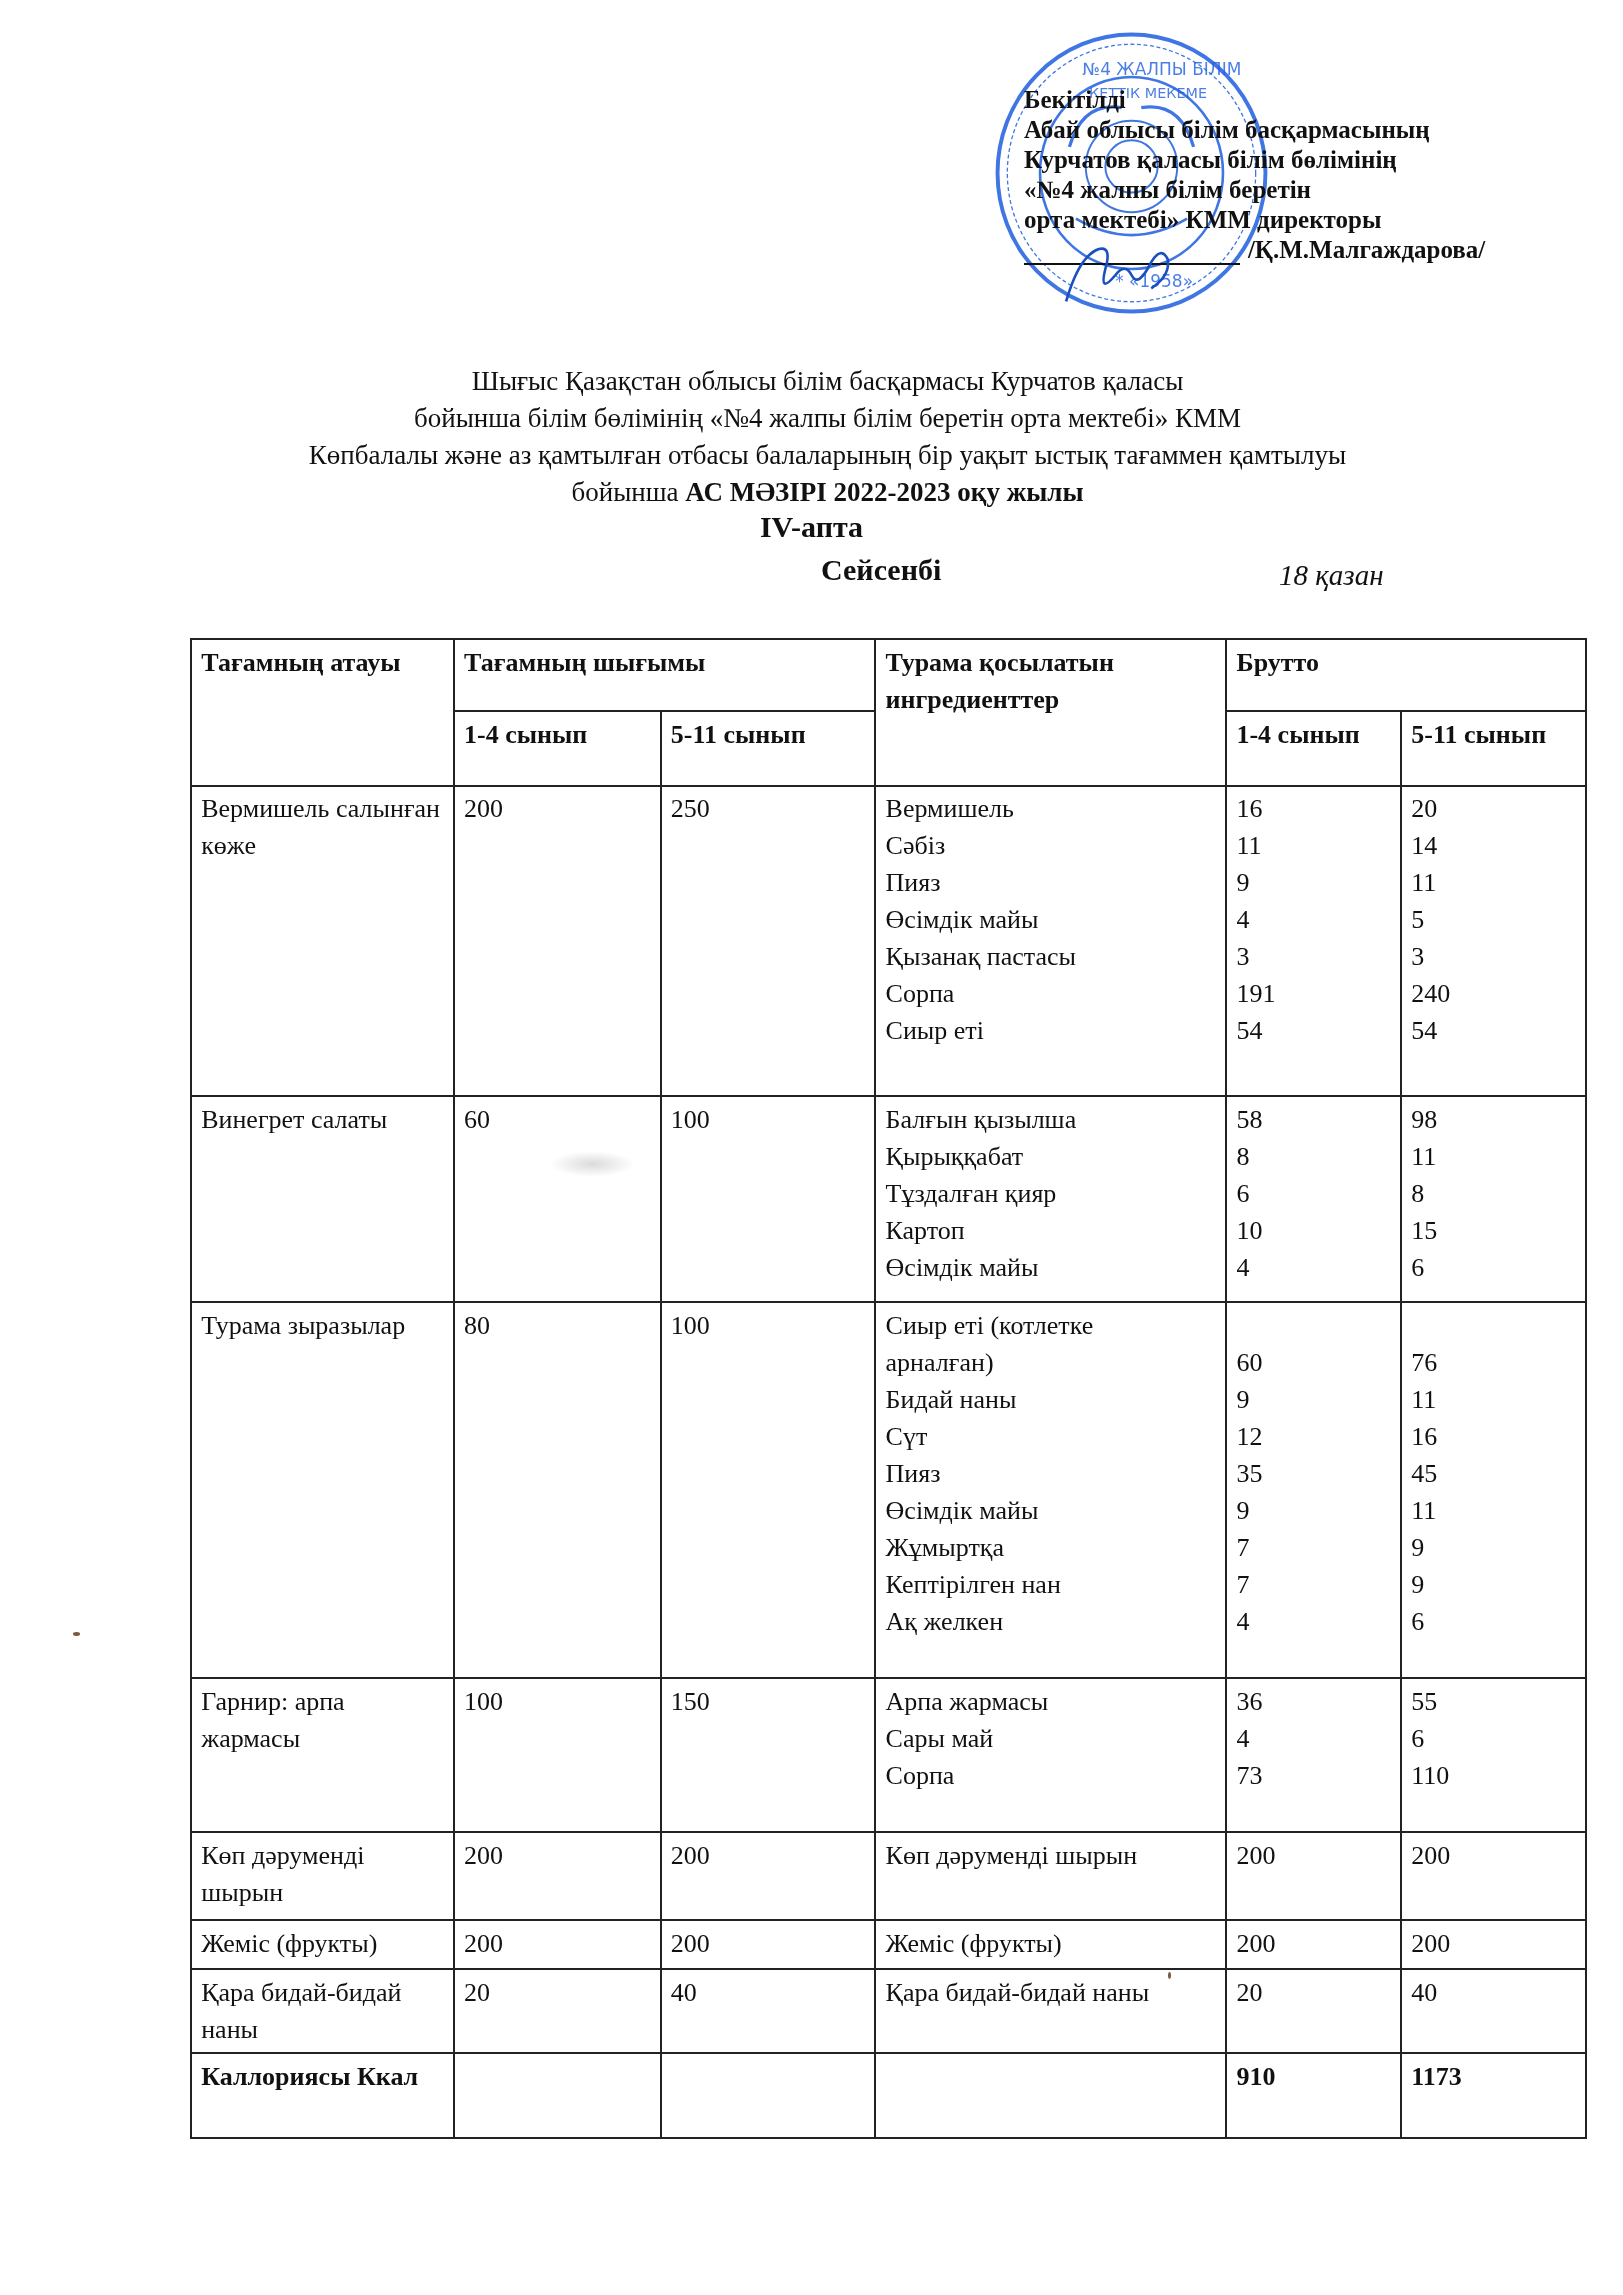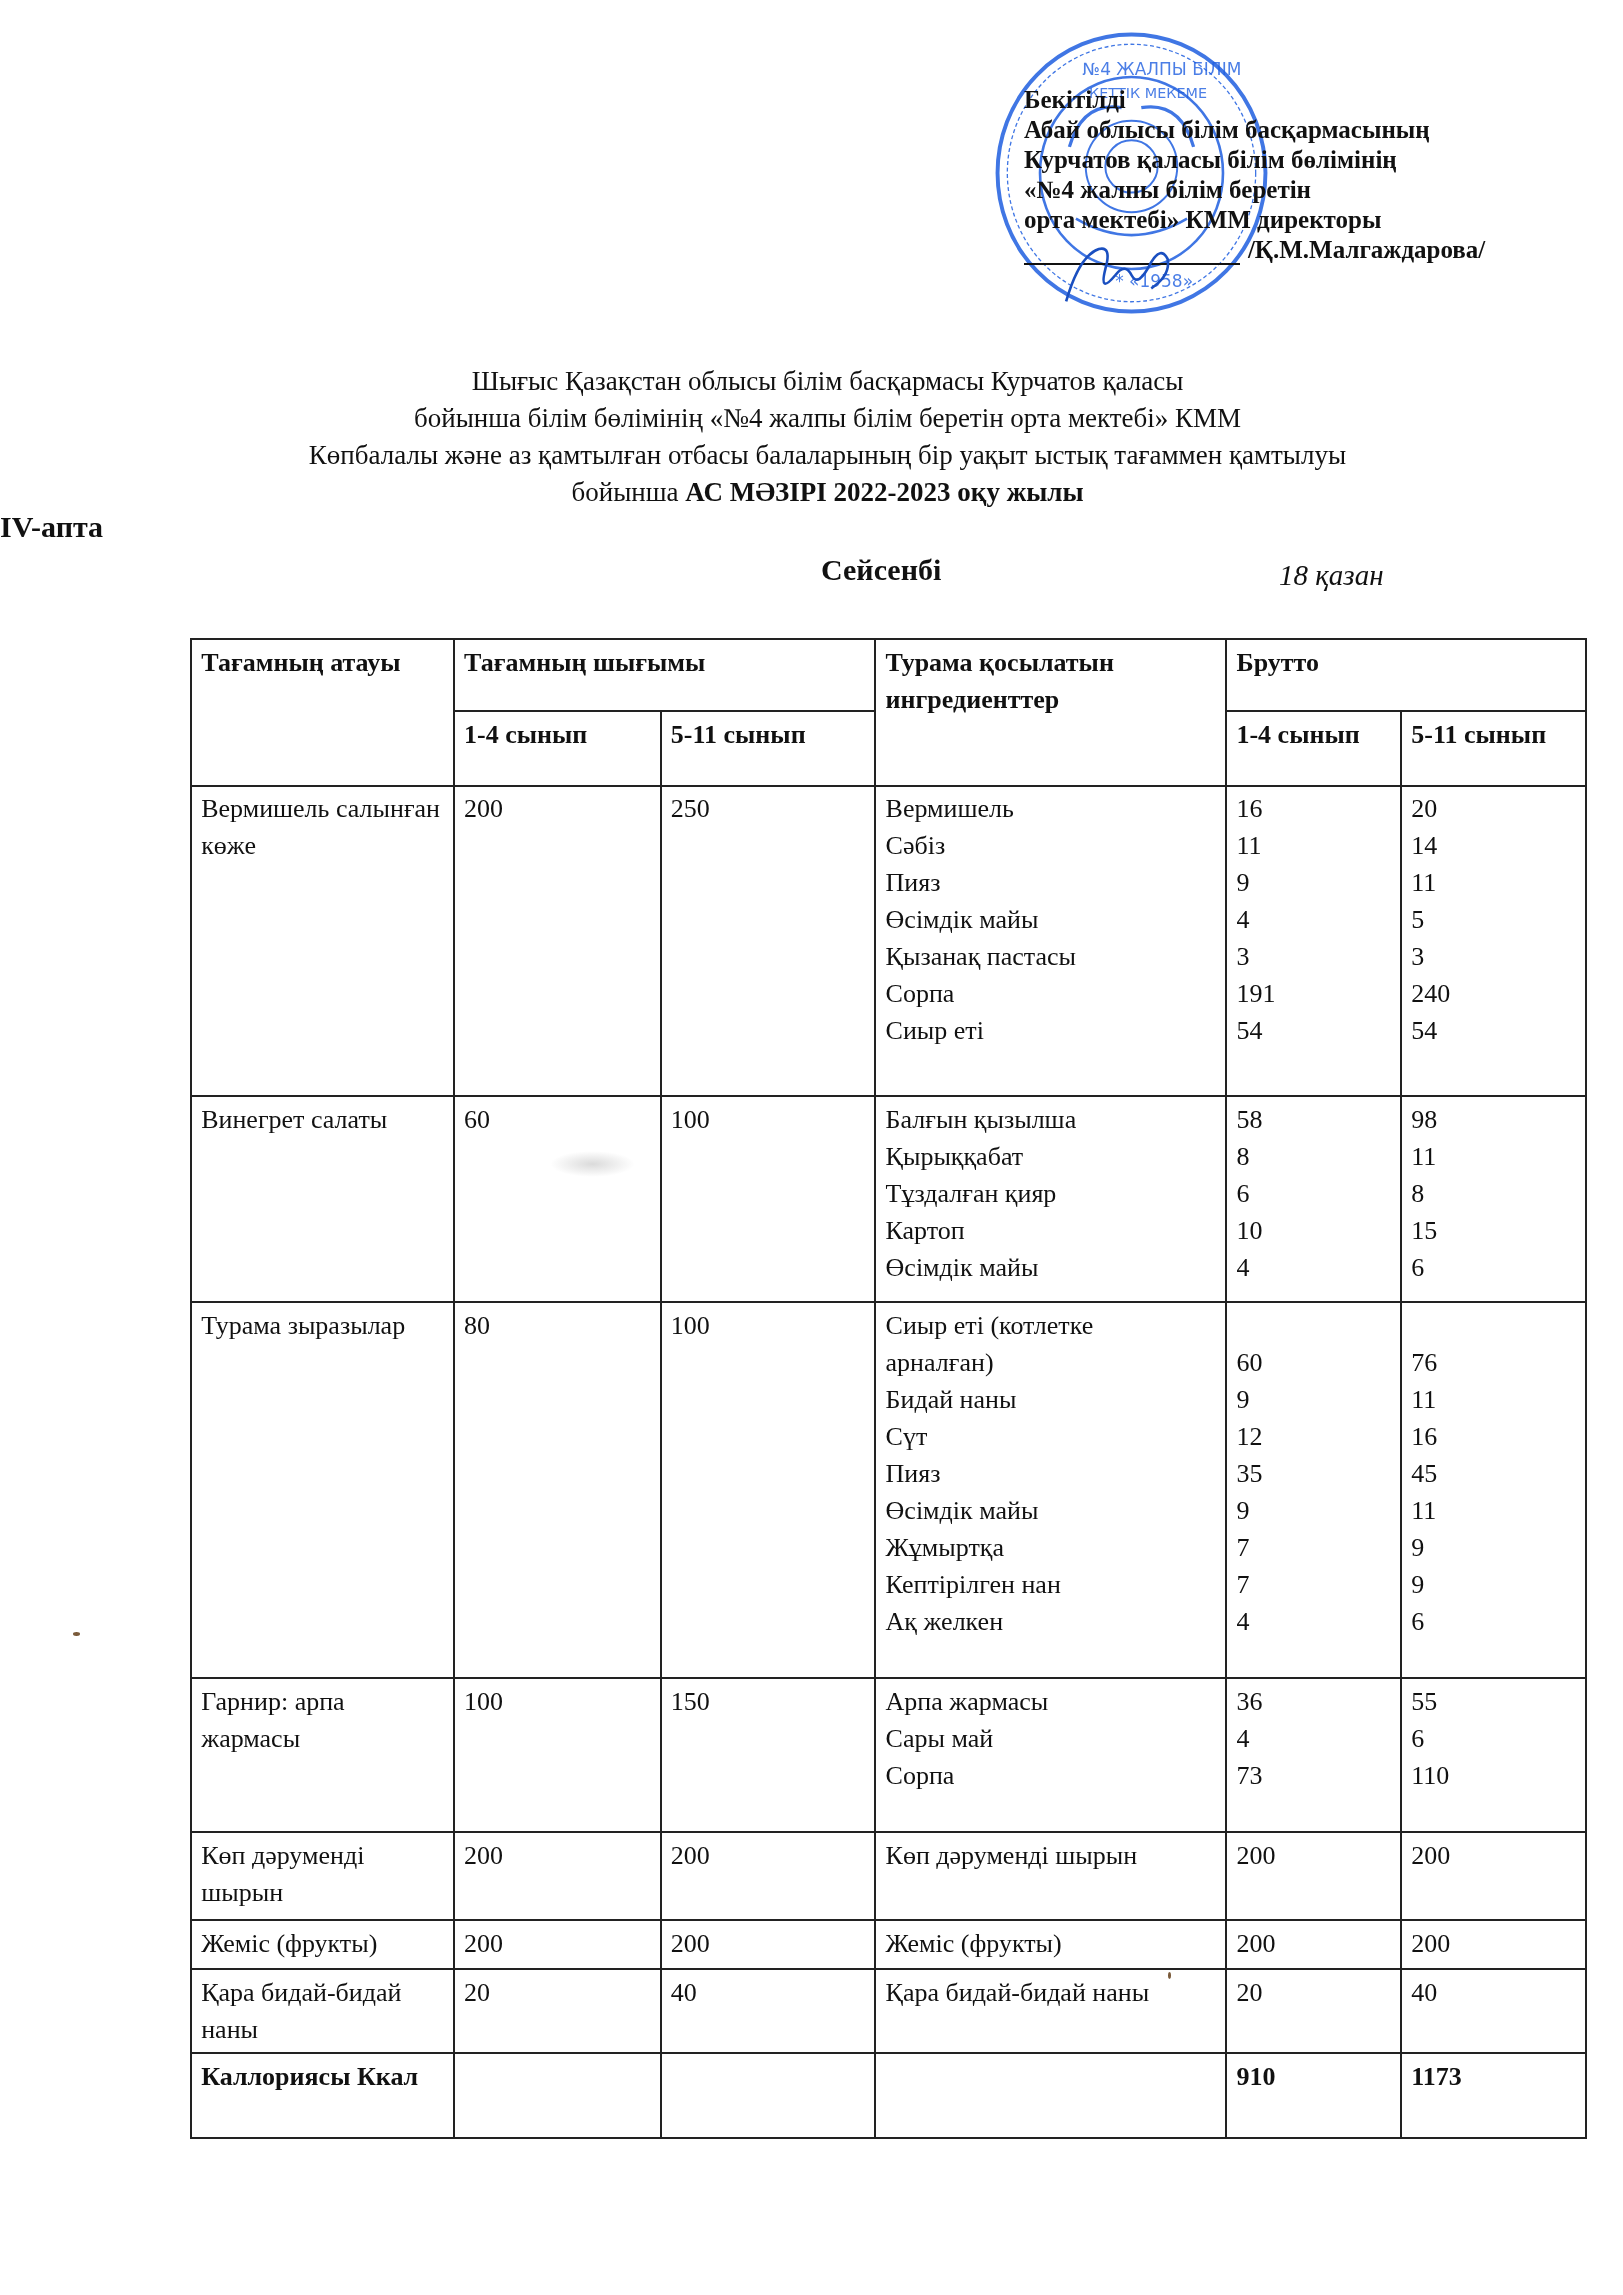--- a/index.html
+++ b/index.html
@@ -24,21 +24,21 @@
   .signature {
     position: absolute; left: 1053px; top: 236px; width: 131px; height: 72px;
   }
   .title-block {
     position: absolute; left: 16px; top: 363px; width: 1623px; text-align: center;
     font-size: 27px; line-height: 37px;
   }
   .title-block .line { display: block; white-space: nowrap; }
   .title-block b { font-weight: bold; }
   .week {
-    position: absolute; left: 0; top: 510px; width: 1623px; text-align: left;
+    position: absolute; left: 0; top: 510px; width: 1623px; text-align: center;
     font-weight: bold; font-size: 30px;
   }
   .weekday {
     position: absolute; left: 821px; top: 553px;
     font-weight: bold; font-size: 30px;
   }
   .date {
     position: absolute; left: 1279px; top: 559px;
     font-style: italic; font-size: 29px;
   }

